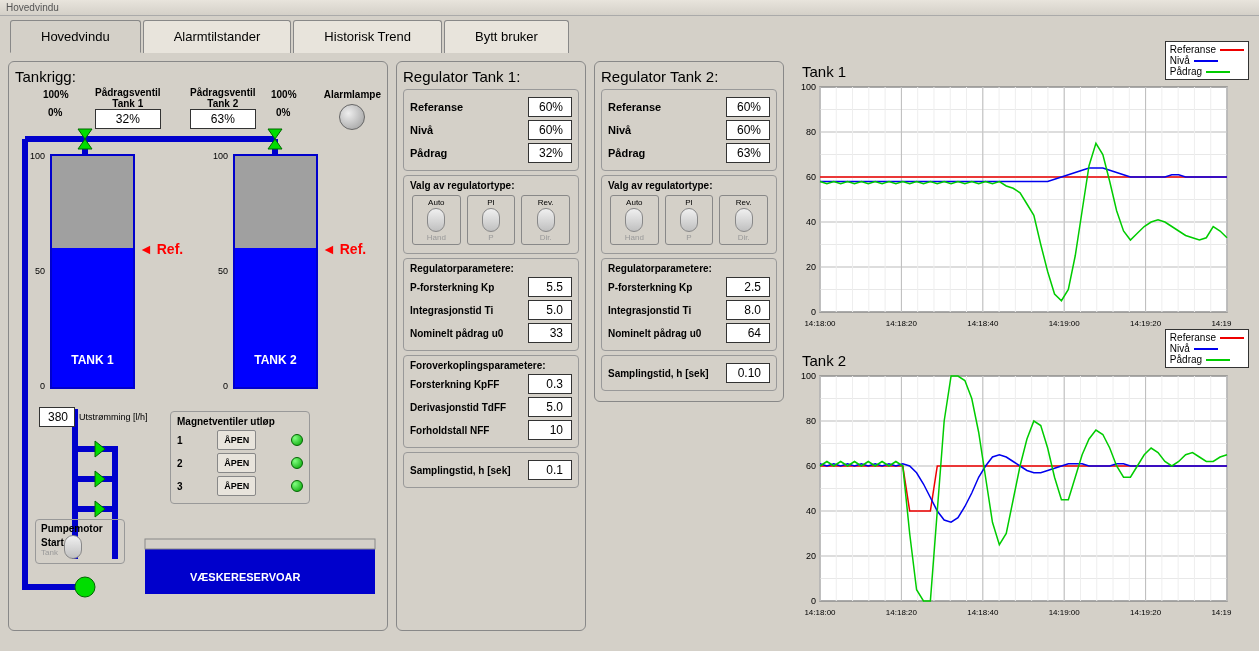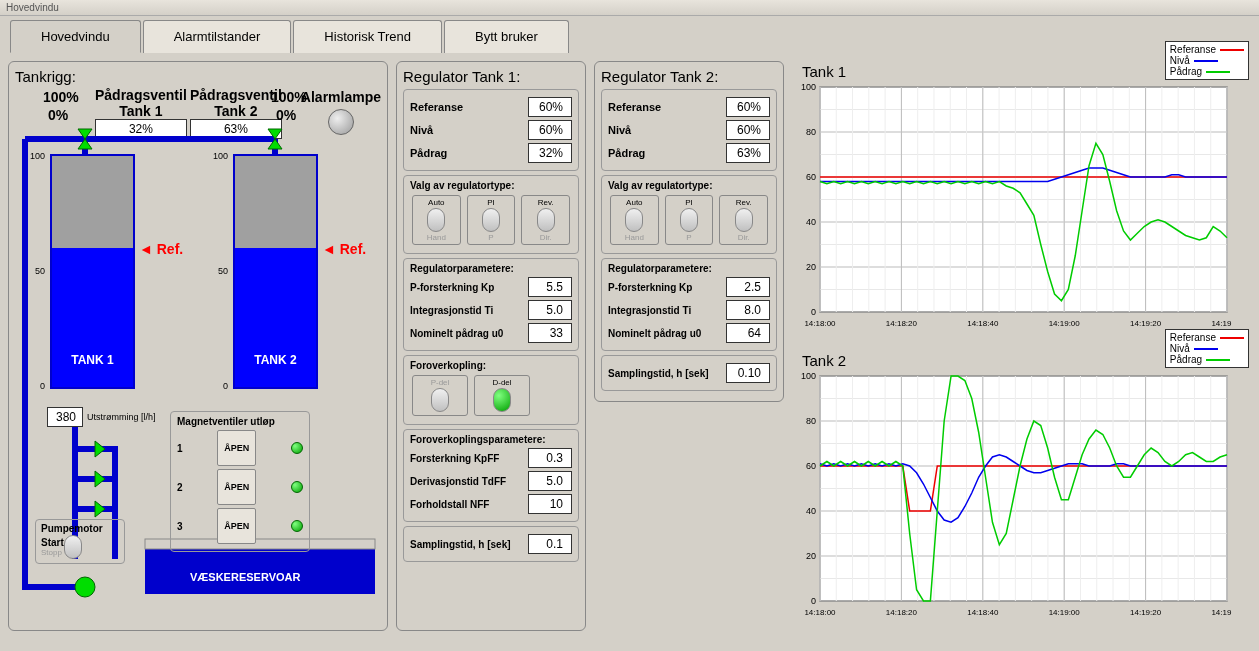--- a/index.html
+++ b/index.html
@@ -62,21 +62,21 @@
 .tankrigg {
   width: 380px;
   height: 570px;
   position: relative;
 }
 .tank-svg-area {
   position: relative;
   width: 100%;
   height: 100%;
 }
-.valve-label { font-size: 14px; font-weight: bold; text-align: center; }
+.valve-label { font-size: 10px; font-weight: bold; text-align: center; }
 .valve-box {
   background: white;
   border: 1px solid #333;
   padding: 2px 4px;
   font-size: 12px;
   text-align: center;
 }
 .tank-bar {
   position: absolute;
   width: 120px;
@@ -156,21 +156,21 @@
 .alarm-lamp {
   width: 26px;
   height: 26px;
   border-radius: 50%;
   background: radial-gradient(circle at 35% 35%, #eee, #999);
   border: 1px solid #666;
 }
 .btn-small {
   background: #e8e4dc;
   border: 1px solid #888;
-  padding: 12px 6px;
+  padding: 4px 6px;
   font-size: 9px;
   font-weight: bold;
   border-radius: 2px;
 }
 .led {
   width: 12px;
   height: 12px;
   border-radius: 50%;
   background: radial-gradient(circle at 30% 30%, #80ff80, #00a000);
   border: 1px solid #060;
@@ -270,21 +270,21 @@
 
       <div class="scale" style="top:62px; left:198px;">100</div>
       <div class="scale" style="top:177px; left:203px;">50</div>
       <div class="scale" style="top:292px; left:208px;">0</div>
       <div class="tank-bar" style="top:65px; left:218px; height:235px; width:85px;">
         <div class="tank-fill" style="height:60%;"></div>
         <div class="tank-label">TANK 2</div>
       </div>
       <div class="ref-marker" style="top:152px; left:307px;">◄ <span>Ref.</span></div>
 
-      <div style="position:absolute; top:318px; left:32px; display:flex; align-items:center; gap:4px;">
+      <div style="position:absolute; top:318px; left:24px; display:flex; align-items:center; gap:4px;">
         <div class="val-box" style="width:36px;">380</div>
         <span style="font-size:9px;">Utstrømming [l/h]</span>
       </div>
 
       <div style="position:absolute; top:318px; left:155px; width:140px;" class="panel-group">
         <div class="label-param">Magnetventiler utløp</div>
         <div class="row">
             <span class="label-param">1</span>
             <button class="btn-small">ÅPEN</button>
             <div class="led"></div>
@@ -299,21 +299,21 @@
             <button class="btn-small">ÅPEN</button>
             <div class="led"></div>
           </div>
       </div>
 
       <div style="position:absolute; top:430px; left:20px; width:90px;" class="pump-box">
         <div class="label-param">Pumpemotor</div>
         <div style="display:flex; align-items:center; ">
           <div style="font-size:9px;">
             <div class="label-param">Start</div>
-            <div class="toggle-text dim">Stopp</div>
+            <div class="toggle-text dim">Tank</div>
           </div>
           <div class="toggle-knob"></div>
         </div>
       </div>
 
       <div style="position:absolute; top:482px; left:175px; color:white; font-weight:bold; font-size:11px;">VÆSKERESERVOAR</div>
     </div>
   </div>
 
   <div class="panel reg-panel">
@@ -359,33 +359,20 @@
           <div class="val-box">5.5</div>
         </div>
       <div class="row">
           <span class="label-param">Integrasjonstid Ti</span>
           <div class="val-box">5.0</div>
         </div>
       <div class="row">
           <span class="label-param">Nominelt pådrag u0</span>
           <div class="val-box">33</div>
         </div>
-    </div>
-    <div class="panel-group">
-      <div class="label-param">Foroverkopling:</div>
-      <div class="toggle-group">
-        <div class="toggle">
-            <span class="toggle-text dim">P-del</span>
-            <div class="toggle-knob"></div>
-          </div>
-        <div class="toggle">
-            <span class="toggle-text">D-del</span>
-            <div class="toggle-knob green"></div>
-          </div>
-      </div>
     </div>
     <div class="panel-group">
       <div class="label-param">Foroverkoplingsparametere:</div>
       <div class="row">
           <span class="label-param">Forsterkning KpFF</span>
           <div class="val-box">0.3</div>
         </div>
       <div class="row">
           <span class="label-param">Derivasjonstid TdFF</span>
           <div class="val-box">5.0</div>

